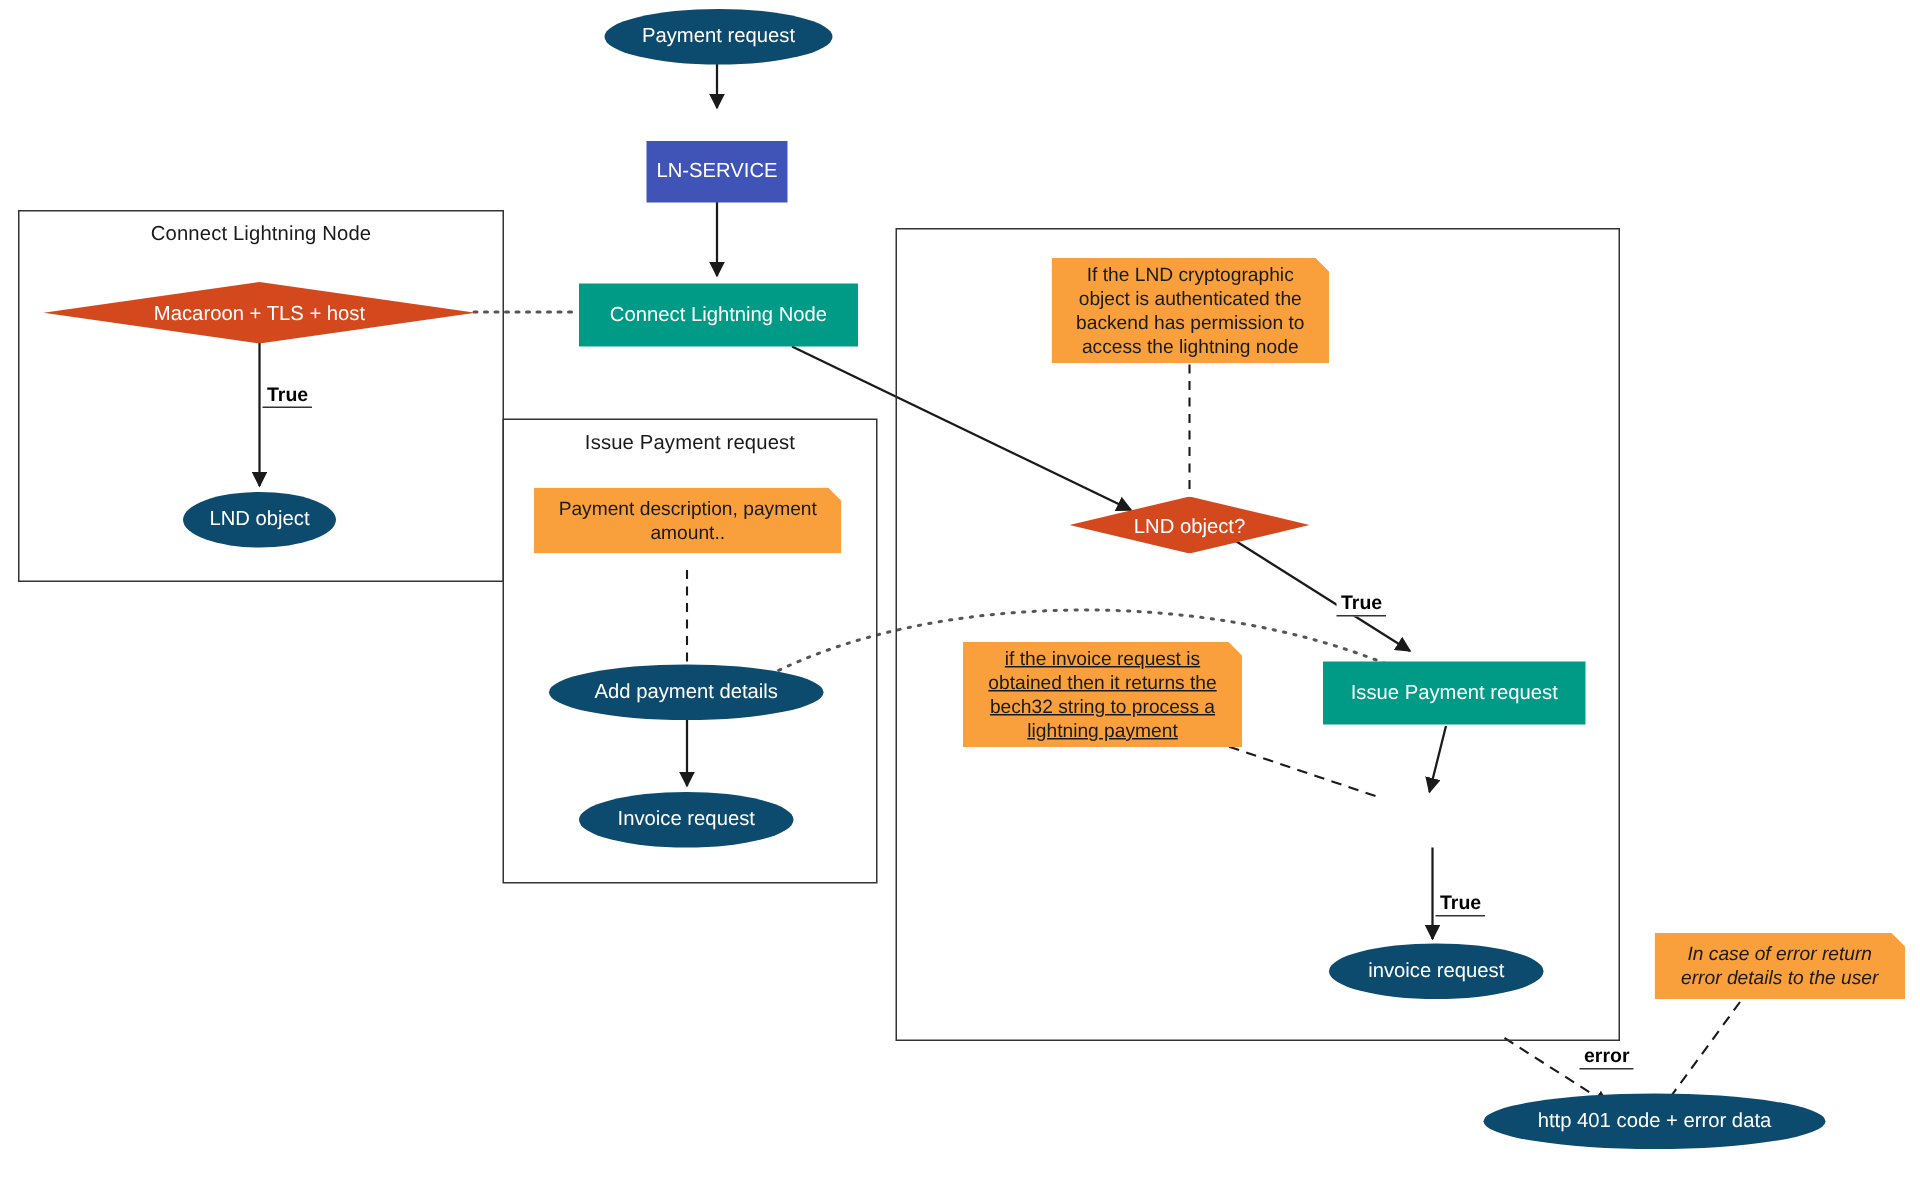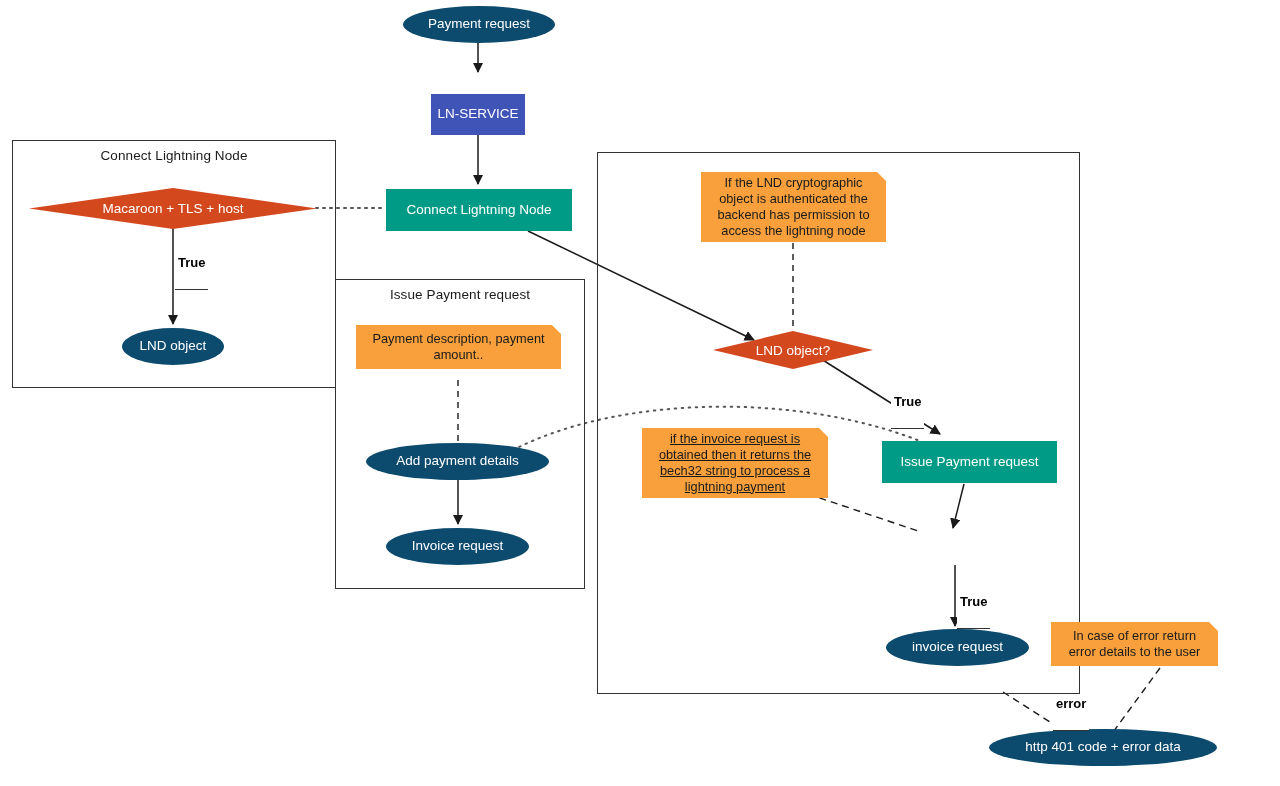--- a/index.html
+++ b/index.html
@@ -107,21 +107,21 @@
     padding: 5px 12px;
     clip-path: polygon(0 0, calc(100% - 9px) 0, 100% 9px, 100% 100%, 0 100%);
   }
   
   .edge-label {
     position: absolute;
     font-size: 13px;
     font-weight: bold;
     color: #000000;
     border-bottom: 1.6px solid #333333;
-    padding: 0 3px 19px 3px;
+    padding: 0 3px 1px 3px;
     background: #ffffff;
     white-space: nowrap;
   }
 </style>
 </head>
 <body>
 
 <div id="canvas">
 
   <svg id="wires" viewBox="0 0 1280 786" xmlns="http://www.w3.org/2000/svg">
@@ -198,21 +198,21 @@
     <div class="diamond-label">LND object?</div>
   </div>
 
   <div class="node rect-teal" style="left:882px; top:441px; width:175px; height:42px;">Issue Payment request</div>
 
   <div class="note" style="left:642px; top:428px; width:186px; height:70px;text-decoration:underline;">if the invoice request is obtained then it returns the bech32 string to process a lightning payment</div>
 
 
   <div class="node ellipse" style="left:886px; top:629px; width:143px; height:37px;">invoice request</div>
 
-  <div class="note" style="left:1051px; top:622px; width:167px; height:44px;">In case of error return error details to the user</div>
+  <div class="note" style="left:1103px; top:622px; width:167px; height:44px;font-style:italic;">In case of error return error details to the user</div>
 
   <div class="node ellipse" style="left:989px; top:729px; width:228px; height:37px;">http 401 code + error data</div>
 
   <div class="edge-label" style="left:175px; top:255px;">True</div>
 
   <div class="edge-label" style="left:891px; top:394px;">True</div>
 
   <div class="edge-label" style="left:957px; top:594px;">True</div>
 
   <div class="edge-label" style="left:1053px; top:696px;">error</div>

